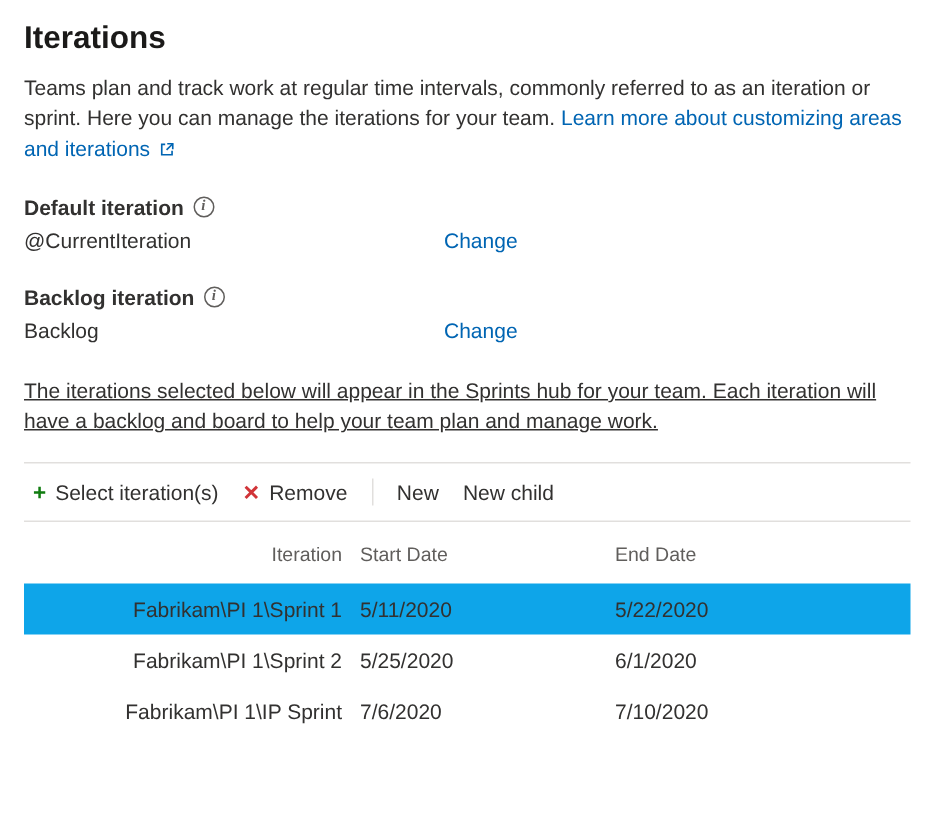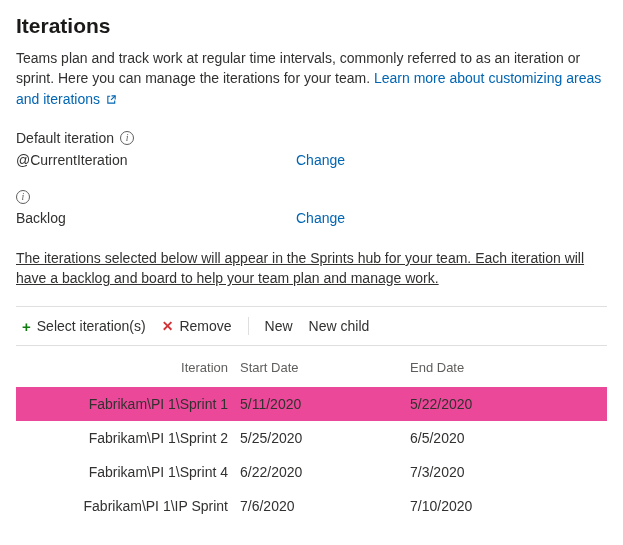--- a/index.html
+++ b/index.html
@@ -25,21 +25,21 @@
       color: #0065b3;
       text-decoration: none;
       cursor: pointer;
     }
     .ext-icon {
       display: inline-block;
       vertical-align: -1px;
       margin-left: 2px;
     }
     .section-label {
-      font-weight: 400;
+      font-weight: 700;
       font-size: 14px;
       display: flex;
       align-items: center;
       gap: 6px;
       margin-bottom: 6px;
       text-align: right;
     }
     .info-icon {
       width: 14px; height: 14px;
       border: 1px solid #605e5c;
@@ -103,21 +103,21 @@
       font-weight: 400;
       color: #605e5c;
       font-size: 13px;
       padding: 12px 8px 12px 4px;
     }
     td {
       padding: 9px 8px 9px 4px;
       font-size: 14px;
     }
     tbody tr.sel {
-      background: #ec4899;
+      background: #0ea5e9;
     }
     th:nth-child(1), td:nth-child(1) { width: 220px; text-align: right; }
     th:nth-child(2), td:nth-child(2) { width: 170px; }
   </style>
 </head>
 <body>
 
 <h2>Iterations</h2>
 
 <p class="intro">
@@ -137,20 +137,21 @@
 <div class="section-label">
   <span>Default iteration</span>
   <span class="info-icon">i</span>
 </div>
 <div class="value-row">
   <span class="val">@CurrentIteration</span>
   <a href="#" class="link">Change</a>
 </div>
 
 <div class="section-label">
+  <span>Backlog iteration</span>
   <span class="info-icon">i</span>
 </div>
 <div class="value-row">
   <span class="val">Backlog</span>
   <a href="#" class="link">Change</a>
 </div>
 
 <p class="desc">The iterations selected below will appear in the Sprints hub for your team. Each iteration will have a backlog and board to help your team plan and manage work.</p>
 
 <div class="toolbar">
@@ -177,26 +178,21 @@
   </thead>
   <tbody id="rows">
       <tr class="sel">
         <td>Fabrikam\PI 1\Sprint 1</td>
         <td>5/11/2020</td>
         <td>5/22/2020</td>
       </tr>
       <tr>
         <td>Fabrikam\PI 1\Sprint 2</td>
         <td>5/25/2020</td>
-        <td>6/5/2020</td>
-      </tr>
-      <tr>
-        <td>Fabrikam\PI 1\Sprint 4</td>
-        <td>6/22/2020</td>
-        <td>7/3/2020</td>
+        <td>6/1/2020</td>
       </tr>
       <tr>
         <td>Fabrikam\PI 1\IP Sprint</td>
         <td>7/6/2020</td>
         <td>7/10/2020</td>
       </tr>
     </tbody>
 </table>
 
 </body></html>

